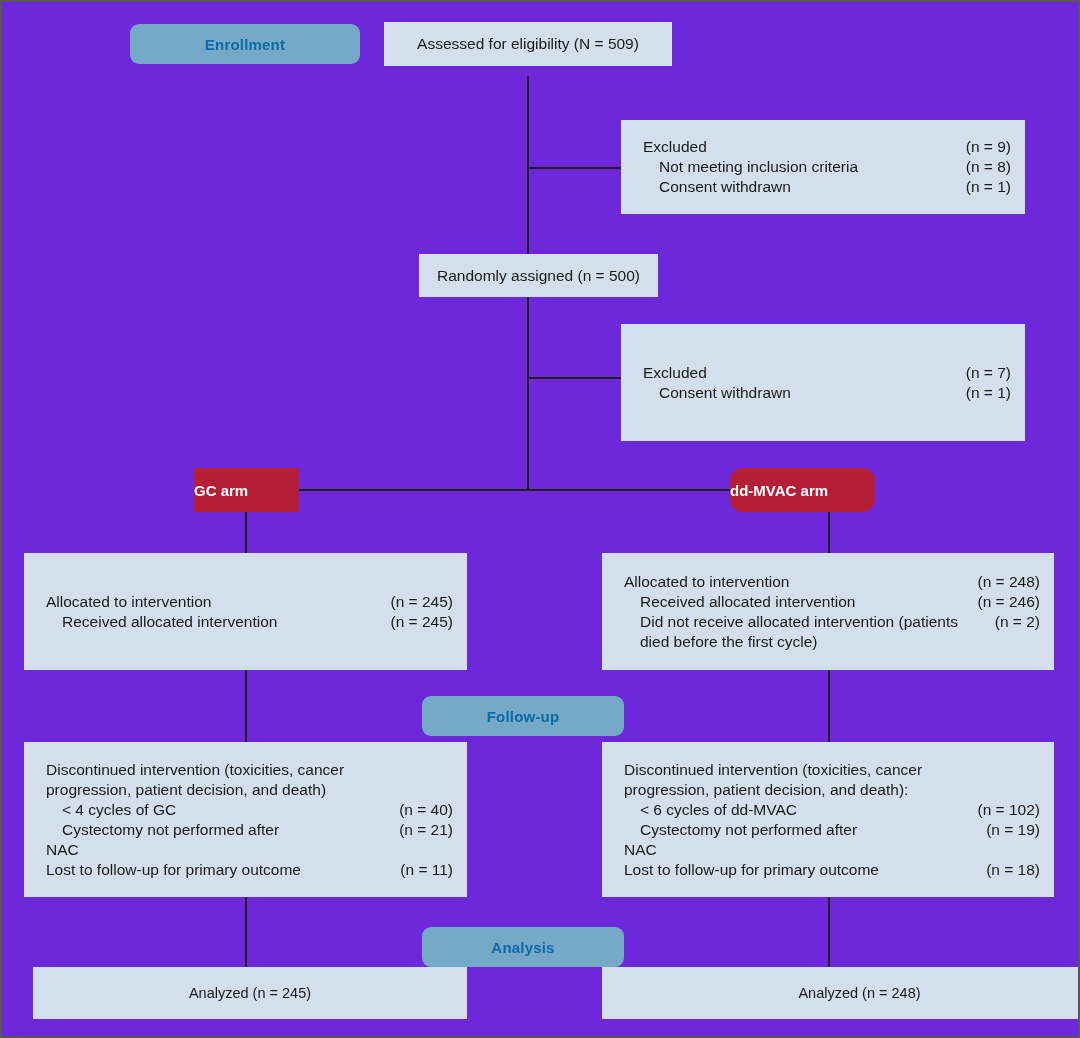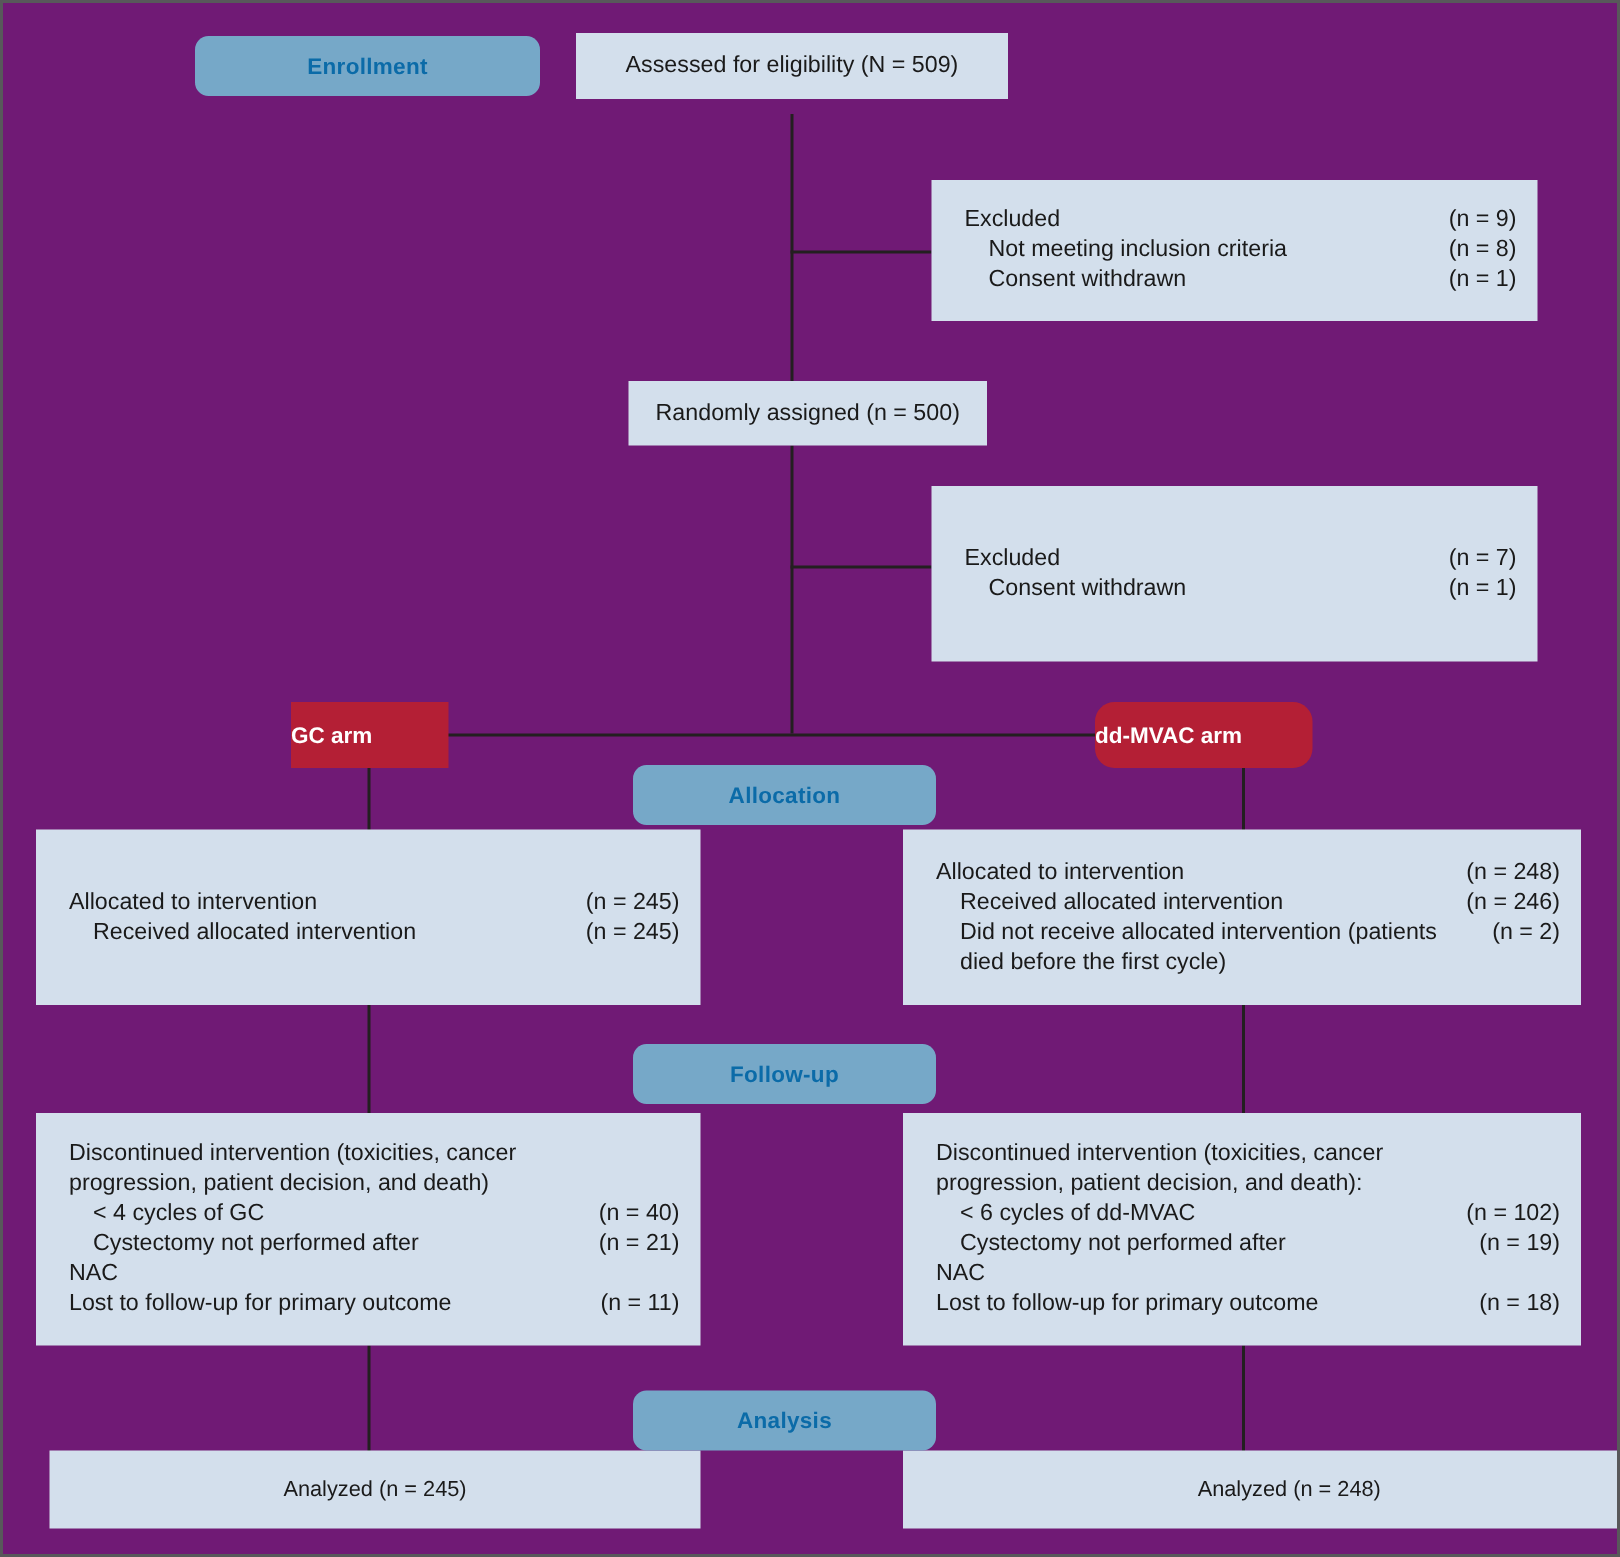--- a/index.html
+++ b/index.html
@@ -7,21 +7,21 @@
     padding: 0;
     background: #ffffff;
   }
   body {
     font-family: "Liberation Sans", sans-serif;
   }
   #canvas {
     position: relative;
     width: 1080px;
     height: 1038px;
-    background: #701a75;
+    background: #6d28d9;
     box-sizing: border-box;
     border: 2px solid #58585a;
     overflow: hidden;
   }
   
   .abs { position: absolute; box-sizing: border-box; }
 
   
   .pill {
     background: #76a8c8;
@@ -147,23 +147,20 @@
   </div>
 
   <div class="abs armbox" style="left:192px; top:466px; width:105px; height:44px;">
     <span>GC arm</span>
   </div>
 
   <div class="abs armbox" style="left:728px; top:466px; width:145px; height:44px;border-radius:13px;">
     <span>dd-MVAC arm</span>
   </div>
 
-  <div class="abs pill" style="left:420px; top:508px; width:202px; height:40px;">
-    <span>Allocation</span>
-  </div>
 
   <div class="abs box" style="left:22px; top:551px; width:443px; height:117px;">
     <div class="itemlist">
         <div class="row"><span class="lbl">Allocated to intervention</span><span class="num">(n = 245)</span></div>
         <div class="row indent-1"><span class="lbl">Received allocated intervention</span><span class="num">(n = 245)</span></div>
       </div>
   </div>
 
   <div class="abs box" style="left:600px; top:551px; width:452px; height:117px;">
     <div class="itemlist">

